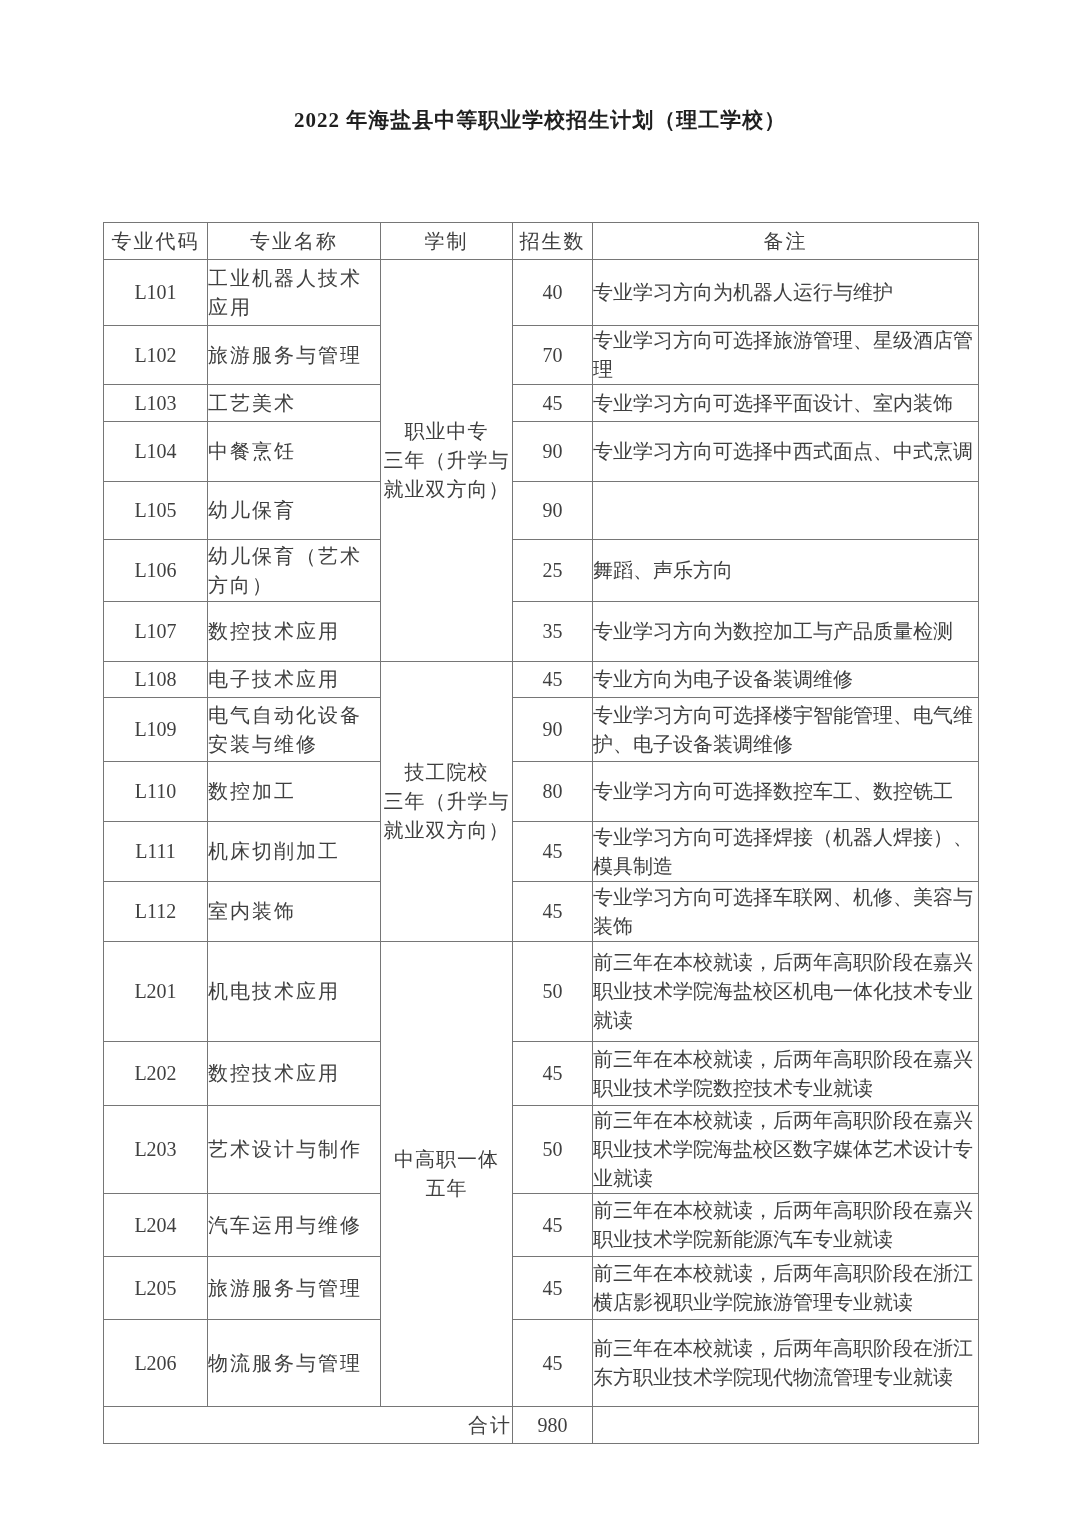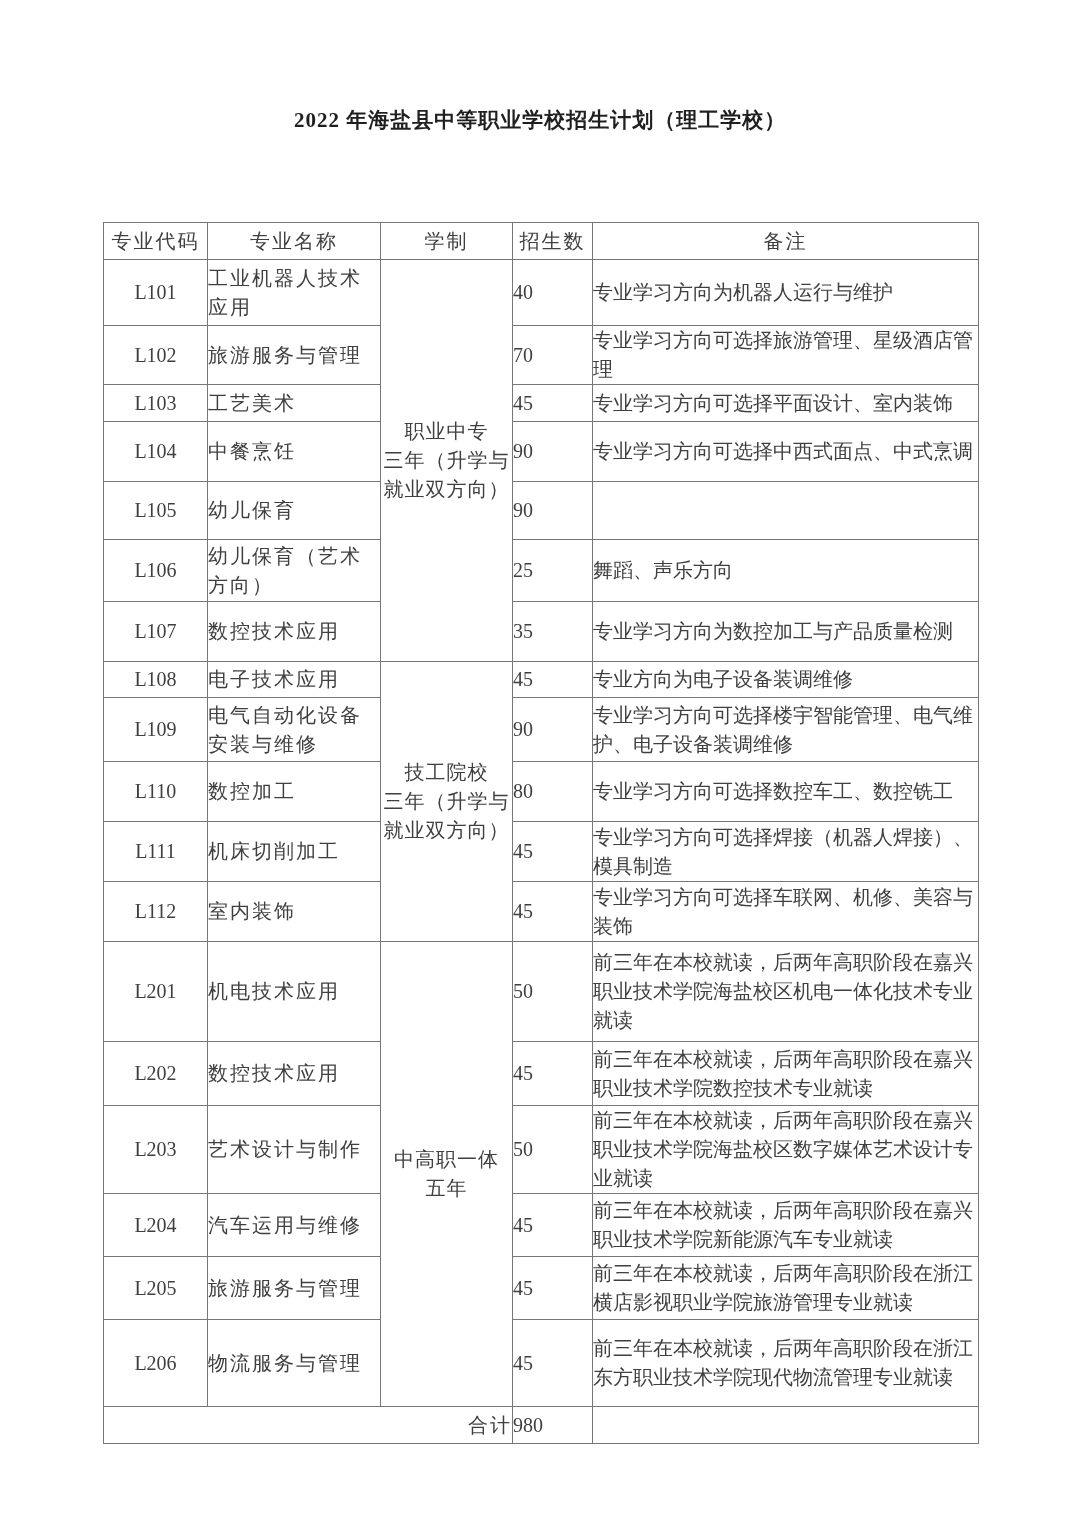--- a/index.html
+++ b/index.html
@@ -58,21 +58,21 @@
     padding-left: 9px;
     padding-right: 3px;
     letter-spacing: 2px;
     margin-left: 32px;
   }
   td.sch {
     text-align: center;
     line-height: 33px;
     letter-spacing: 1px;
   }
-  td.count { }
+  td.count { text-align: center; }
   td.rem {
     text-align: left;
     padding-left: 5px;
     padding-right: 2px;
   }
   th { text-align: center; letter-spacing: 2px; }
   td.total-label { text-align: right; letter-spacing: 2px; }
 </style>
 </head>
 <body>

